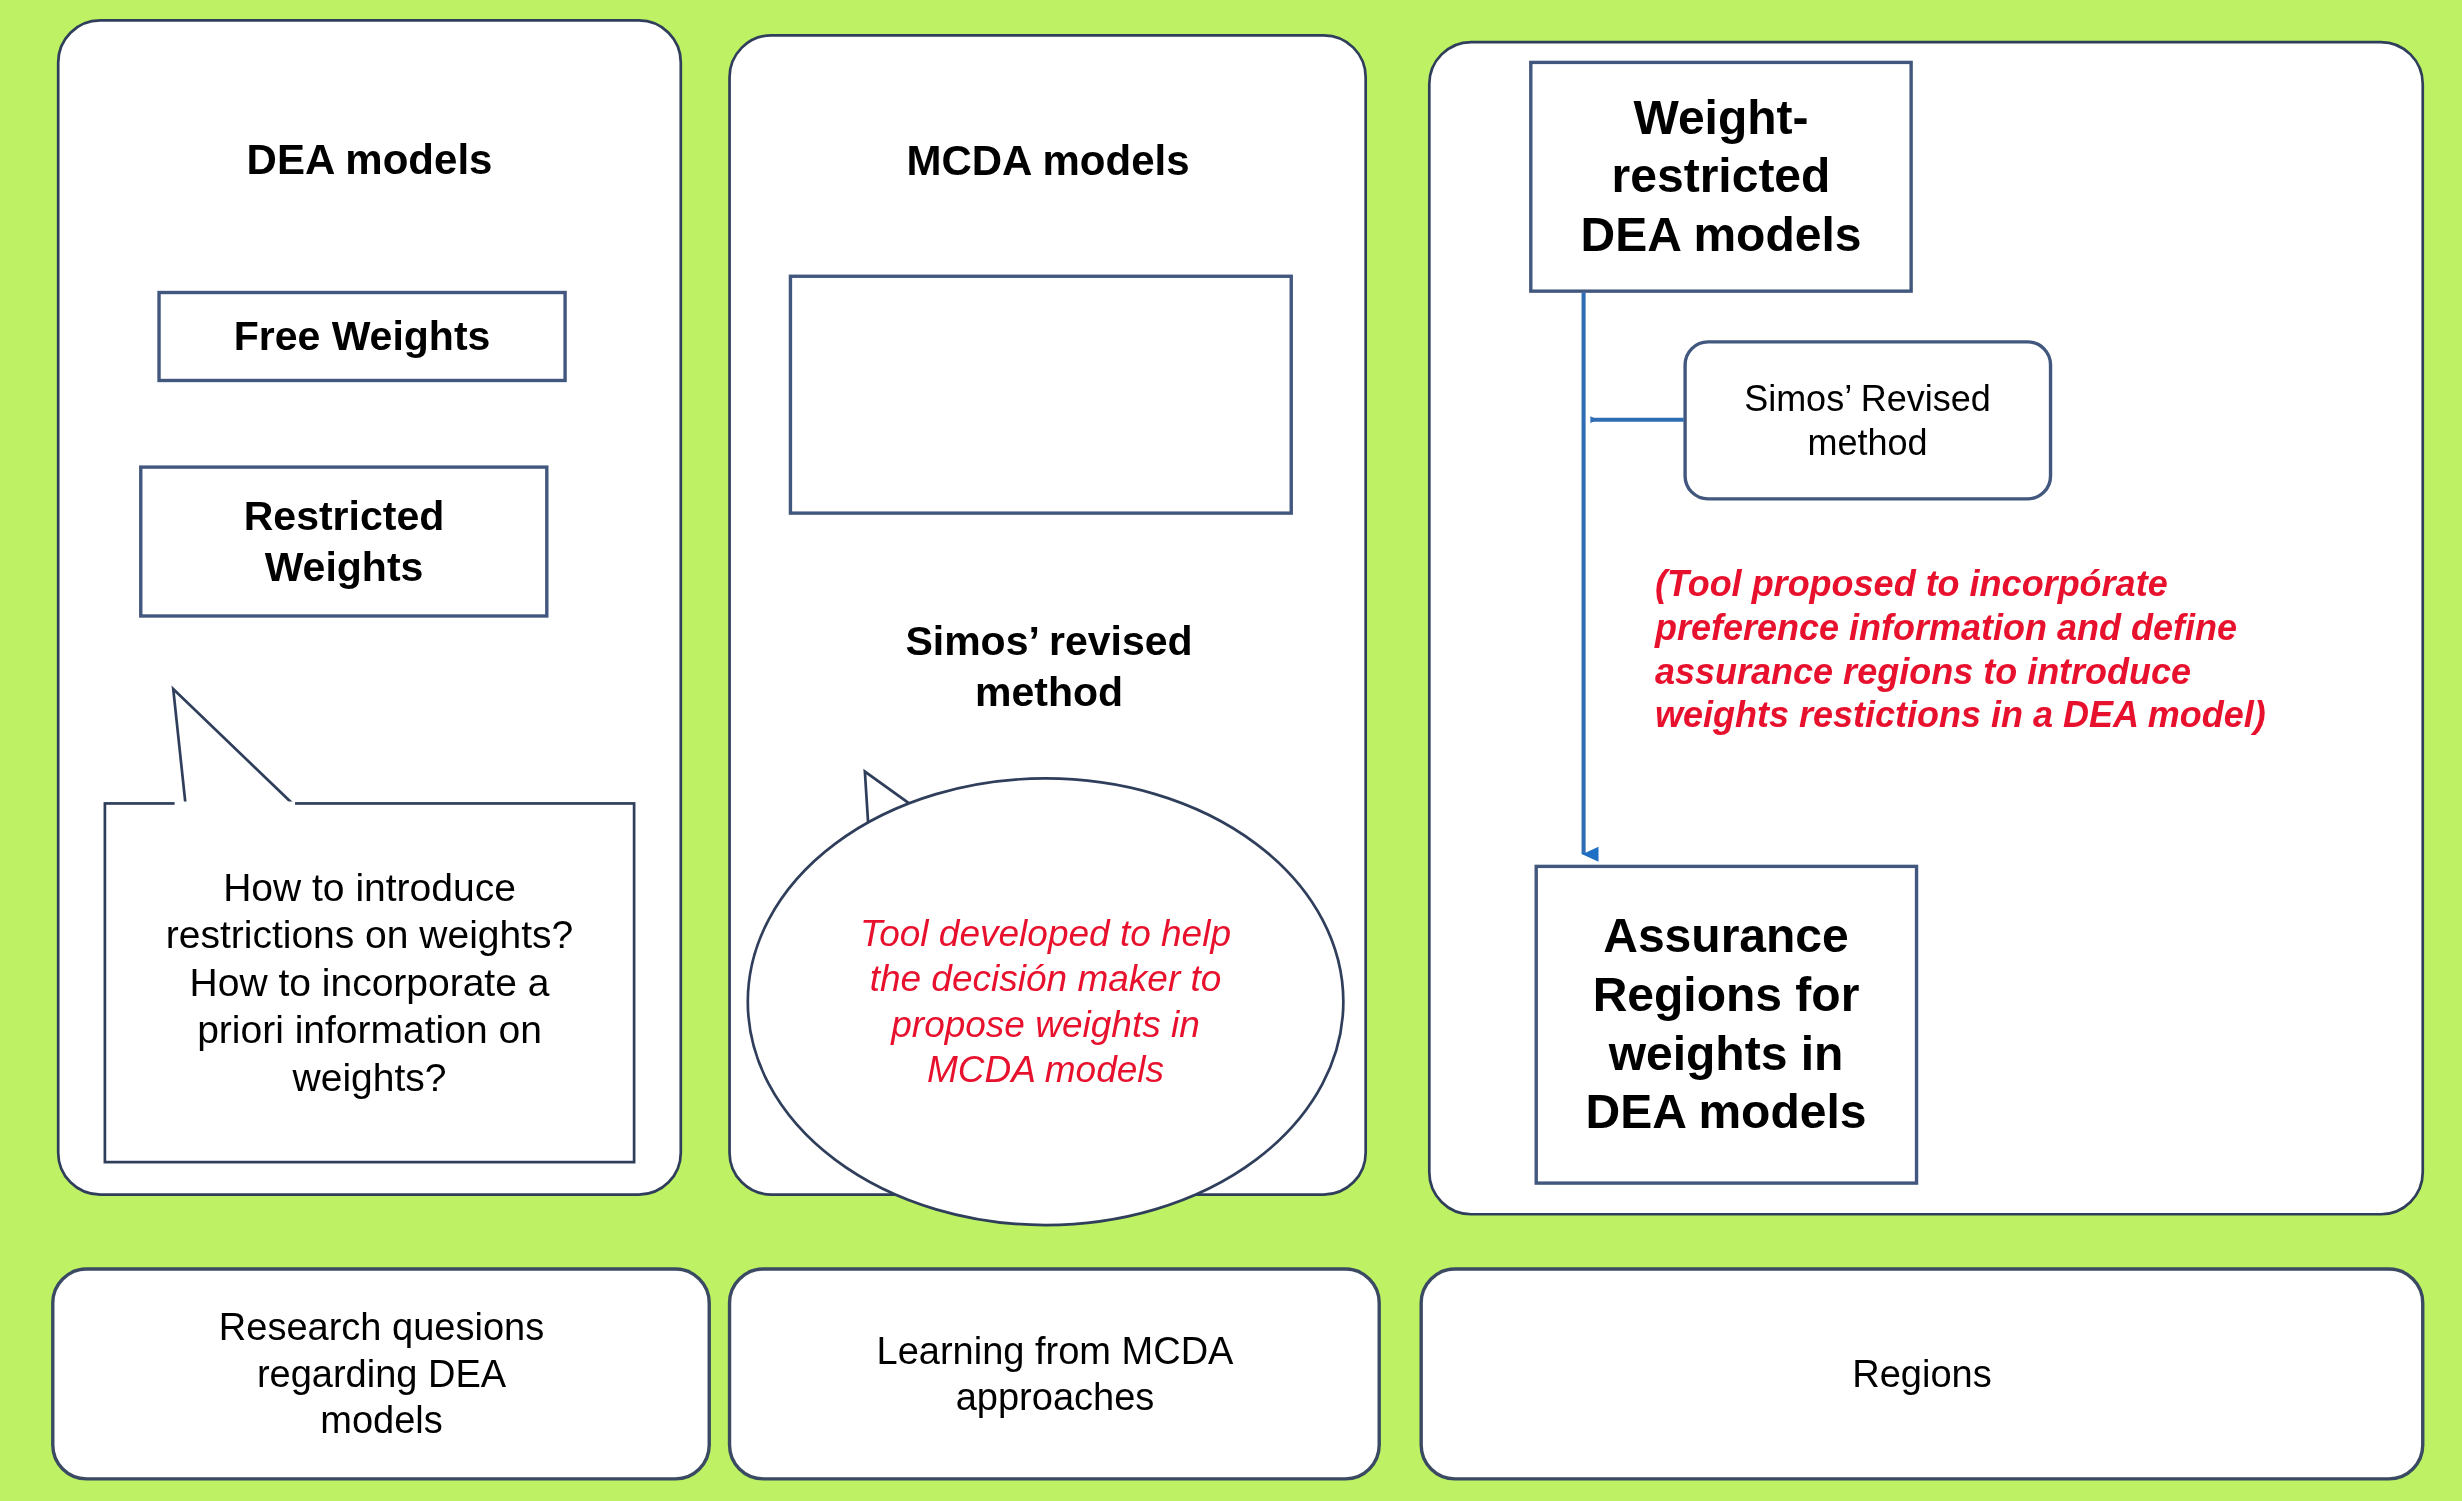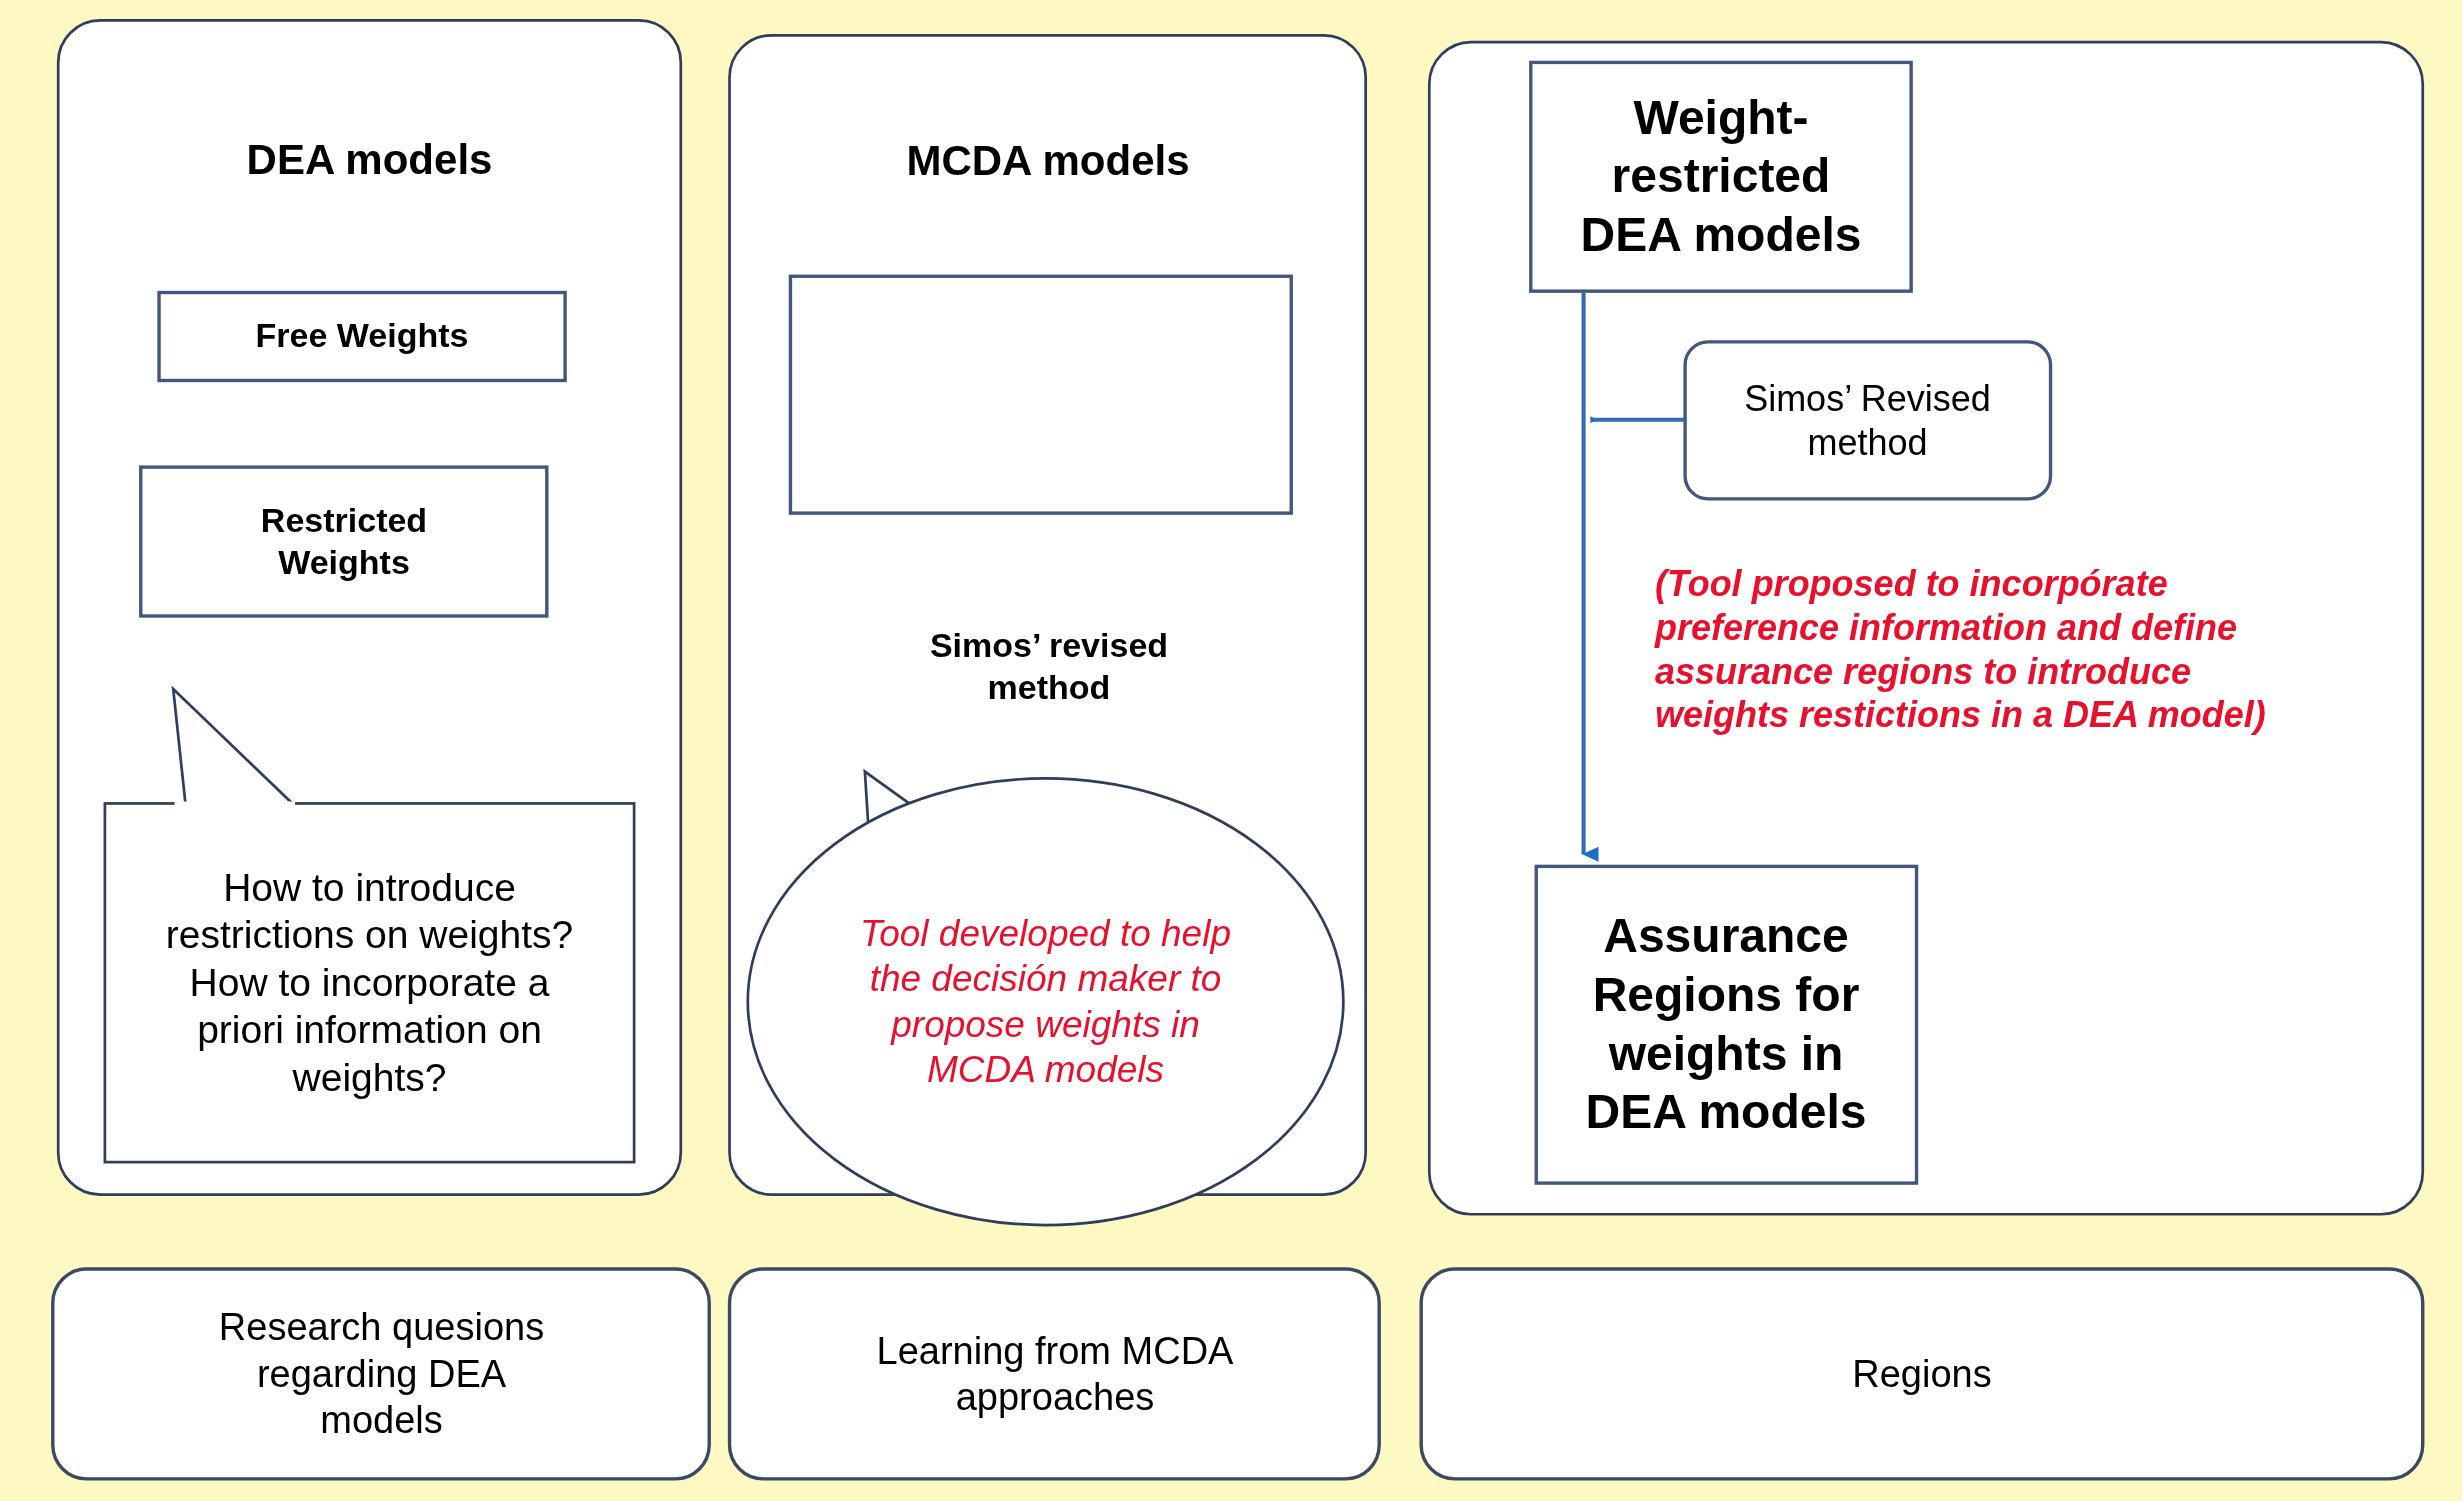--- a/index.html
+++ b/index.html
@@ -3,37 +3,37 @@
 <meta charset="utf-8">
 <title>DEA / MCDA Weights Framework Diagram</title>
 <style>
   html,body{margin:0;padding:0;background:#ffffff;}
   body{
     width:2462px;height:1502px;
     font-family:"Liberation Sans", sans-serif;
     color:#000000;
     overflow:hidden;
   }
-  #stage{position:relative;width:2462px;height:1502px;background:#fef9c3;}
+  #stage{position:relative;width:2462px;height:1502px;background:#bef264;}
   svg.layer{position:absolute;left:0;top:0;width:2462px;height:1502px;}
 
   
   .txt{
     position:absolute;
     text-align:center;
     line-height:1.22;
     white-space:pre-line;
     display:flex;
     align-items:center;
     justify-content:center;
     flex-direction:column;
   }
 
   .t-col-head{font-size:42px;font-weight:bold;}
-  .t-box-bold{font-size:34px;font-weight:bold;}
+  .t-box-bold{font-size:41px;font-weight:bold;}
   .t-box-bold-sm{font-size:48px;font-weight:bold;}
   .t-plain{font-size:39px;font-weight:normal;}
   .t-plain-sm{font-size:36px;font-weight:normal;}
   .t-red{font-size:37px;}
   .t-red-sm{font-size:36px;font-weight:bold;}
   .t-bottom{font-size:38px;font-weight:normal;}
 </style>
 </head>
 <body>
 

